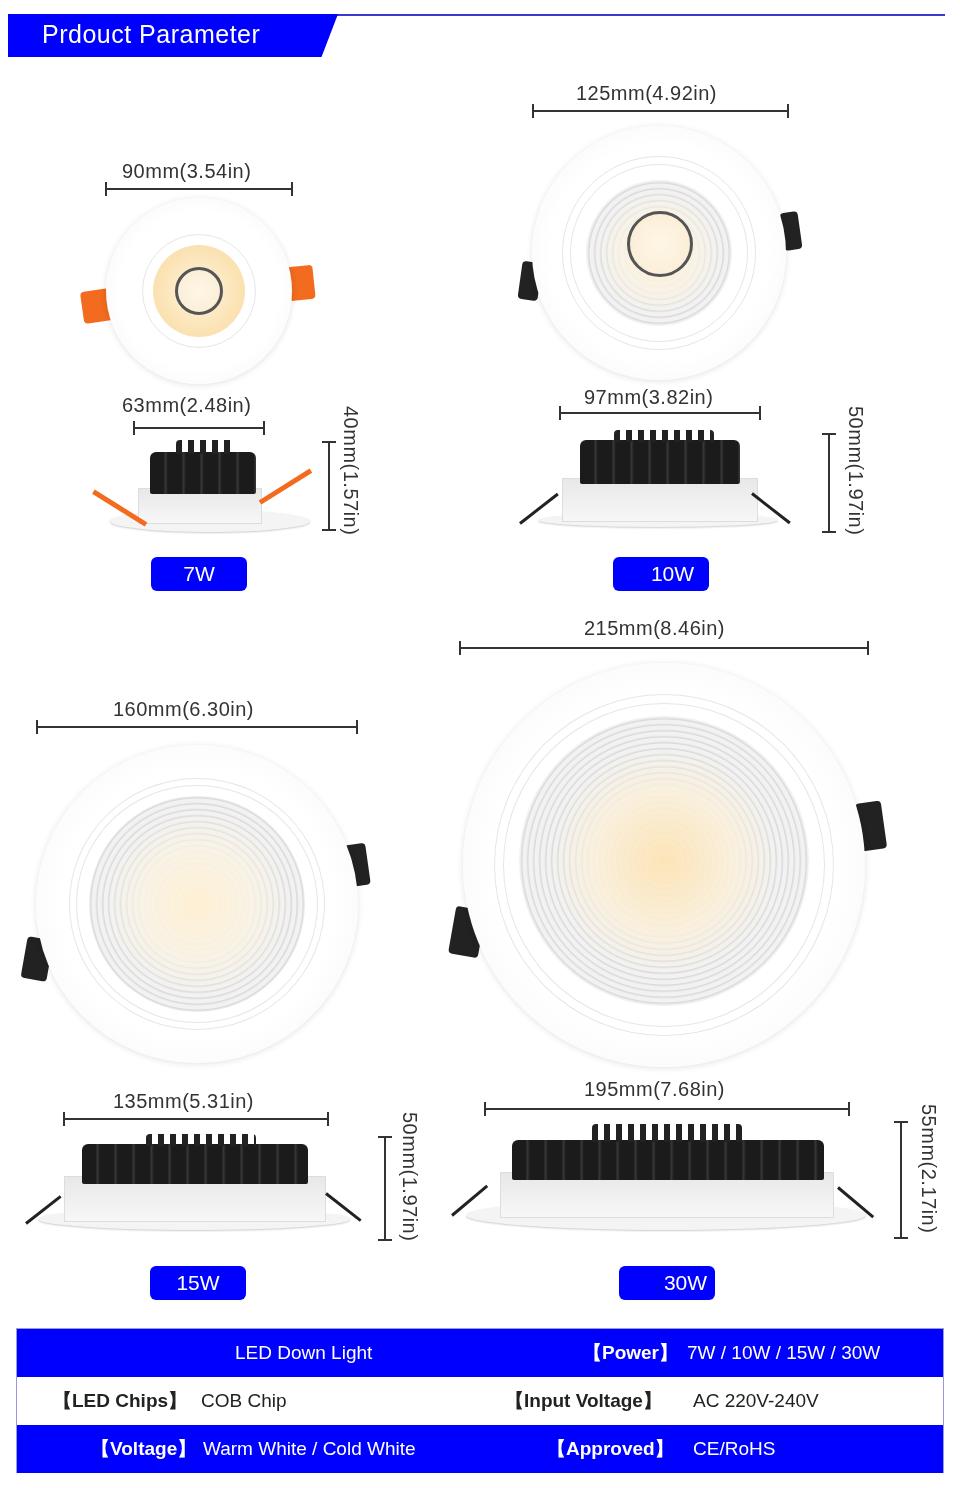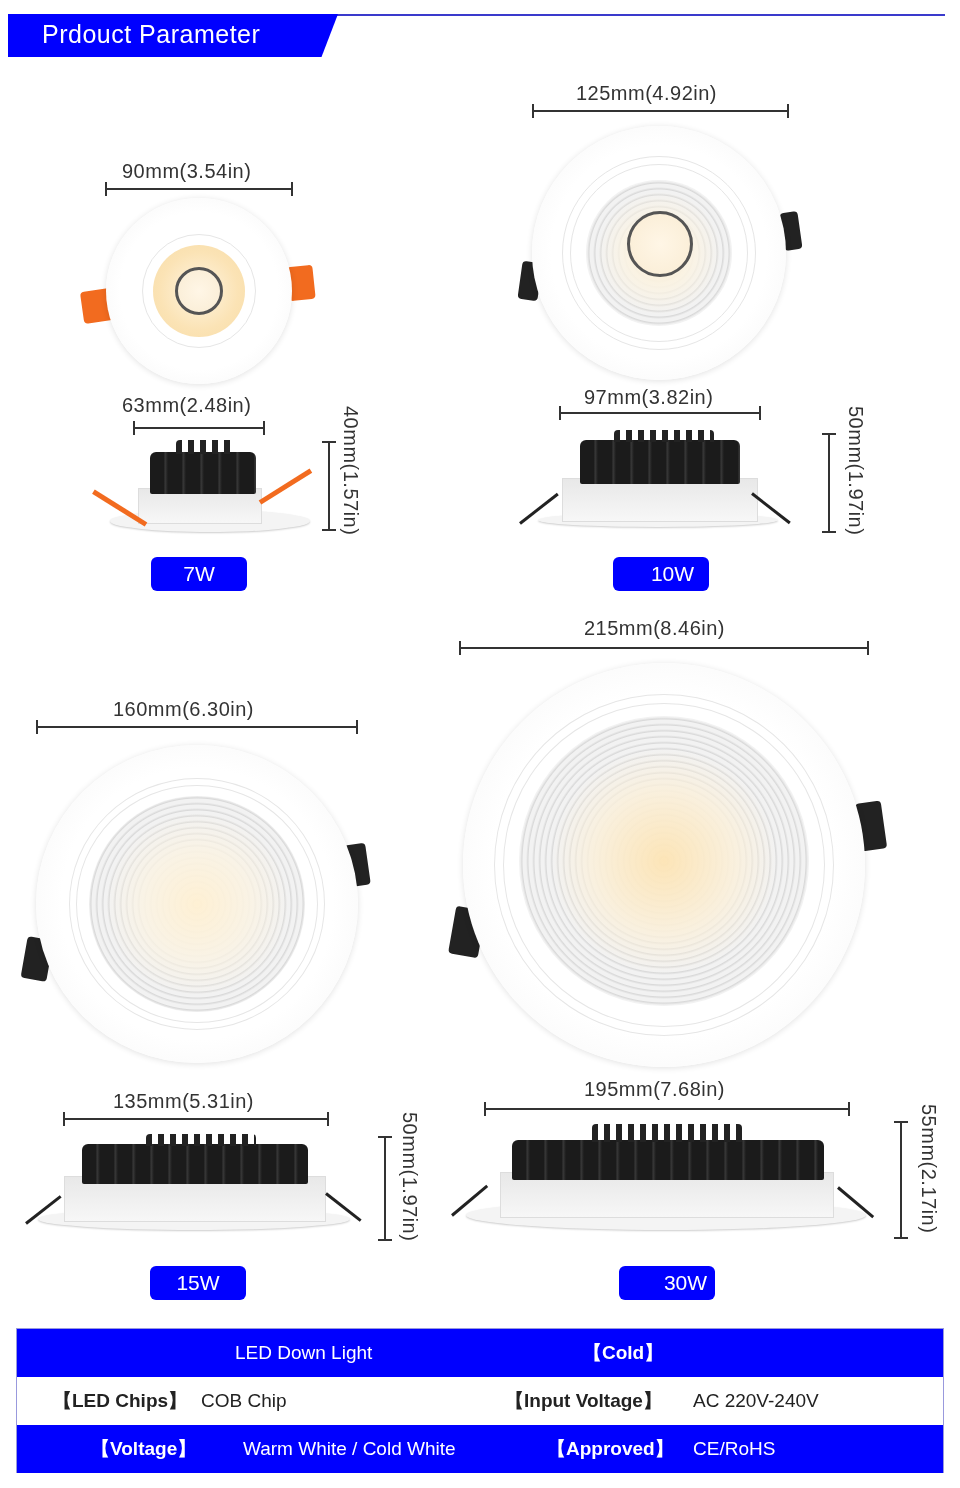--- a/index.html
+++ b/index.html
@@ -164,27 +164,28 @@
   <div class="spring" style="left:838px; top:1186px; width:46px; transform:rotate(40deg); transform-origin:left center;"></div>
 </div>
 <div class="dim-v" style="left:900px; top:1121px; height:118px;"></div>
 <div class="dim-label-v" style="left:940px; top:1104px;">55mm(2.17in)</div>
 <div class="badge" style="left:619px; top:1266px;padding-left:37px;">30W</div>
 
 <div class="spec-table">
   <div class="spec-row blue" style="top:0;">
     <span class="spec-cell spec-key" style="left:74px;margin-top:36px;">【Modle】</span>
     <span class="spec-cell" style="left:184px;margin-left:34px;">LED Down Light</span>
-    <span class="spec-cell spec-key" style="left:566px;">【Cold】</span>
+    <span class="spec-cell spec-key" style="left:566px;">【Power】</span>
+    <span class="spec-cell" style="left:670px;">7W / 10W / 15W / 30W</span>
   </div>
   <div class="spec-row white" style="top:48px;">
     <span class="spec-cell spec-key" style="left:36px;">【LED Chips】</span>
     <span class="spec-cell" style="left:184px;">COB Chip</span>
     <span class="spec-cell spec-key" style="left:488px;">【Input Voltage】</span>
     <span class="spec-cell" style="left:676px;">AC 220V-240V</span>
   </div>
   <div class="spec-row blue" style="top:96px;">
     <span class="spec-cell spec-key" style="left:74px;">【Voltage】</span>
-    <span class="spec-cell" style="left:186px;margin-left:40px;">Warm White / Cold White</span>
+    <span class="spec-cell" style="left:186px;">Warm White / Cold White</span>
     <span class="spec-cell spec-key" style="left:530px;">【Approved】</span>
     <span class="spec-cell" style="left:676px;">CE/RoHS</span>
   </div>
 </div>
 
 </body></html>

